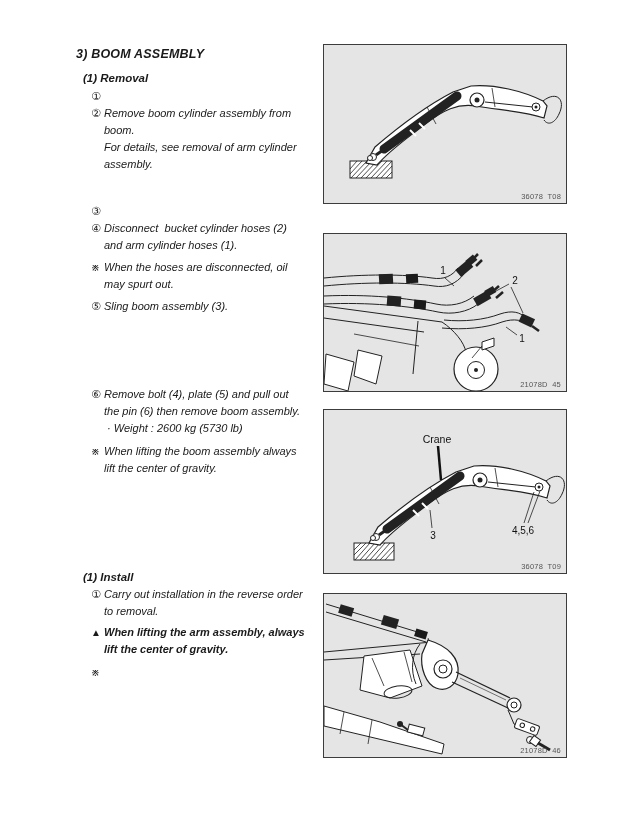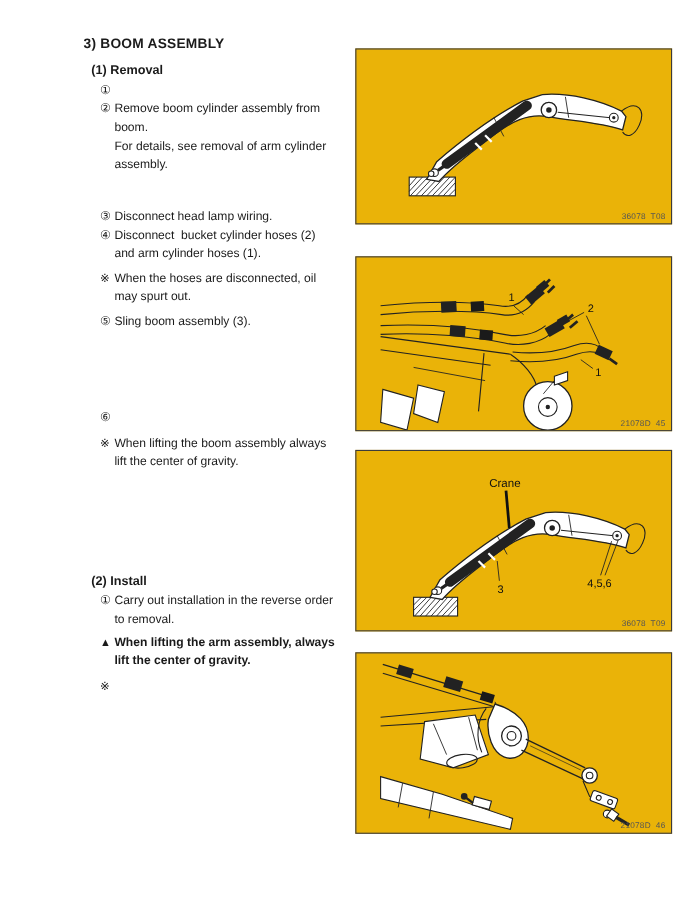--- a/index.html
+++ b/index.html
@@ -1,34 +1,34 @@
 <!DOCTYPE html>
 <html><head>
 <meta charset="utf-8">
 <style>
   html,body{margin:0;padding:0;background:#fff;}
   body{font-family:"Liberation Sans","DejaVu Sans",sans-serif;color:#1a1a1a;}
   .page{position:relative;width:629px;height:833px;background:#ffffff;overflow:hidden;}
 
   
-  .textcol{position:absolute;left:76px;top:32px;width:240px;font-size:11px;line-height:17px;}
+  .textcol{position:absolute;left:76px;top:46px;width:240px;font-size:11px;line-height:17px;font-style:italic;}
   .doc-title{font-weight:bold;font-size:12.5px;letter-spacing:.2px;}
   .sec-heading{font-weight:bold;font-size:11.5px;padding-left:7px;}
   .it{display:flex;padding-left:15px;}
   .it .marker{flex:0 0 13px;}
   .it .txt{white-space:pre-wrap;flex:1;}
   .warn{font-weight:bold;}
   .warn .marker{font-size:10px;line-height:17px;}
   .note .marker{font-size:10.5px;}
   .shift .txt{padding-left:7px;}
   .mt1{margin-top:1px}.mt4{margin-top:4px}.mt5{margin-top:5px}.mt6{margin-top:6px}
   .mt7{margin-top:7px}.mt30{margin-top:30px}.mt71{margin-top:71px}.mt92{margin-top:92px}
 
   
-  .fig{position:absolute;left:323px;width:288px;background:#eab308;border:1px solid #3c3c3c;box-sizing:border-box;}
+  .fig{position:absolute;left:323px;width:244px;background:#e5e5e5;border:1px solid #3c3c3c;box-sizing:border-box;}
   .fig svg{display:block;width:100%;height:100%;}
   .fig .cap{position:absolute;right:5px;bottom:2px;font-size:7.5px;color:#555;white-space:pre;letter-spacing:.2px;}
   #fig1{top:44px;height:160px;}
   #fig2{top:233px;height:159px;}
   #fig3{top:409px;height:165px;}
   #fig4{top:593px;height:165px;}
   svg text{font-family:"Liberation Sans","DejaVu Sans",sans-serif;fill:#111;}
 </style>
 </head>
 <body>
@@ -45,46 +45,48 @@
     </div>
     <div class="it">
       <span class="marker">②</span>
       <span class="txt">Remove boom cylinder assembly from
 boom.
 For details, see removal of arm cylinder
 assembly.</span>
     </div>
     <div class="it mt30">
       <span class="marker">③</span>
-      <span class="txt">Disconnect head lamp wiring.</span>
     </div>
     <div class="it">
       <span class="marker">④</span>
       <span class="txt">Disconnect  bucket cylinder hoses (2)
 and arm cylinder hoses (1).</span>
     </div>
     <div class="it note mt5">
       <span class="marker">※</span>
       <span class="txt">When the hoses are disconnected, oil
 may spurt out.</span>
     </div>
     <div class="it mt5">
       <span class="marker">⑤</span>
       <span class="txt">Sling boom assembly (3).</span>
     </div>
     <div class="it mt71">
       <span class="marker">⑥</span>
+      <span class="txt">Remove bolt (4), plate (5) and pull out
+the pin (6) then remove boom assembly.
+ · Weight : 2600 kg (5730 lb)</span>
     </div>
     <div class="it note mt6">
       <span class="marker">※</span>
       <span class="txt">When lifting the boom assembly always
 lift the center of gravity.</span>
     </div>
 
-    <div class="sec-heading mt92">(2) Install</div>
+    <div class="sec-heading mt92">(1) Install</div>
 
     <div class="it">
       <span class="marker">①</span>
       <span class="txt">Carry out installation in the reverse order
 to removal.</span>
     </div>
     <div class="it warn mt4">
       <span class="marker">▲</span>
       <span class="txt">When lifting the arm assembly, always
 lift the center of gravity.</span>

